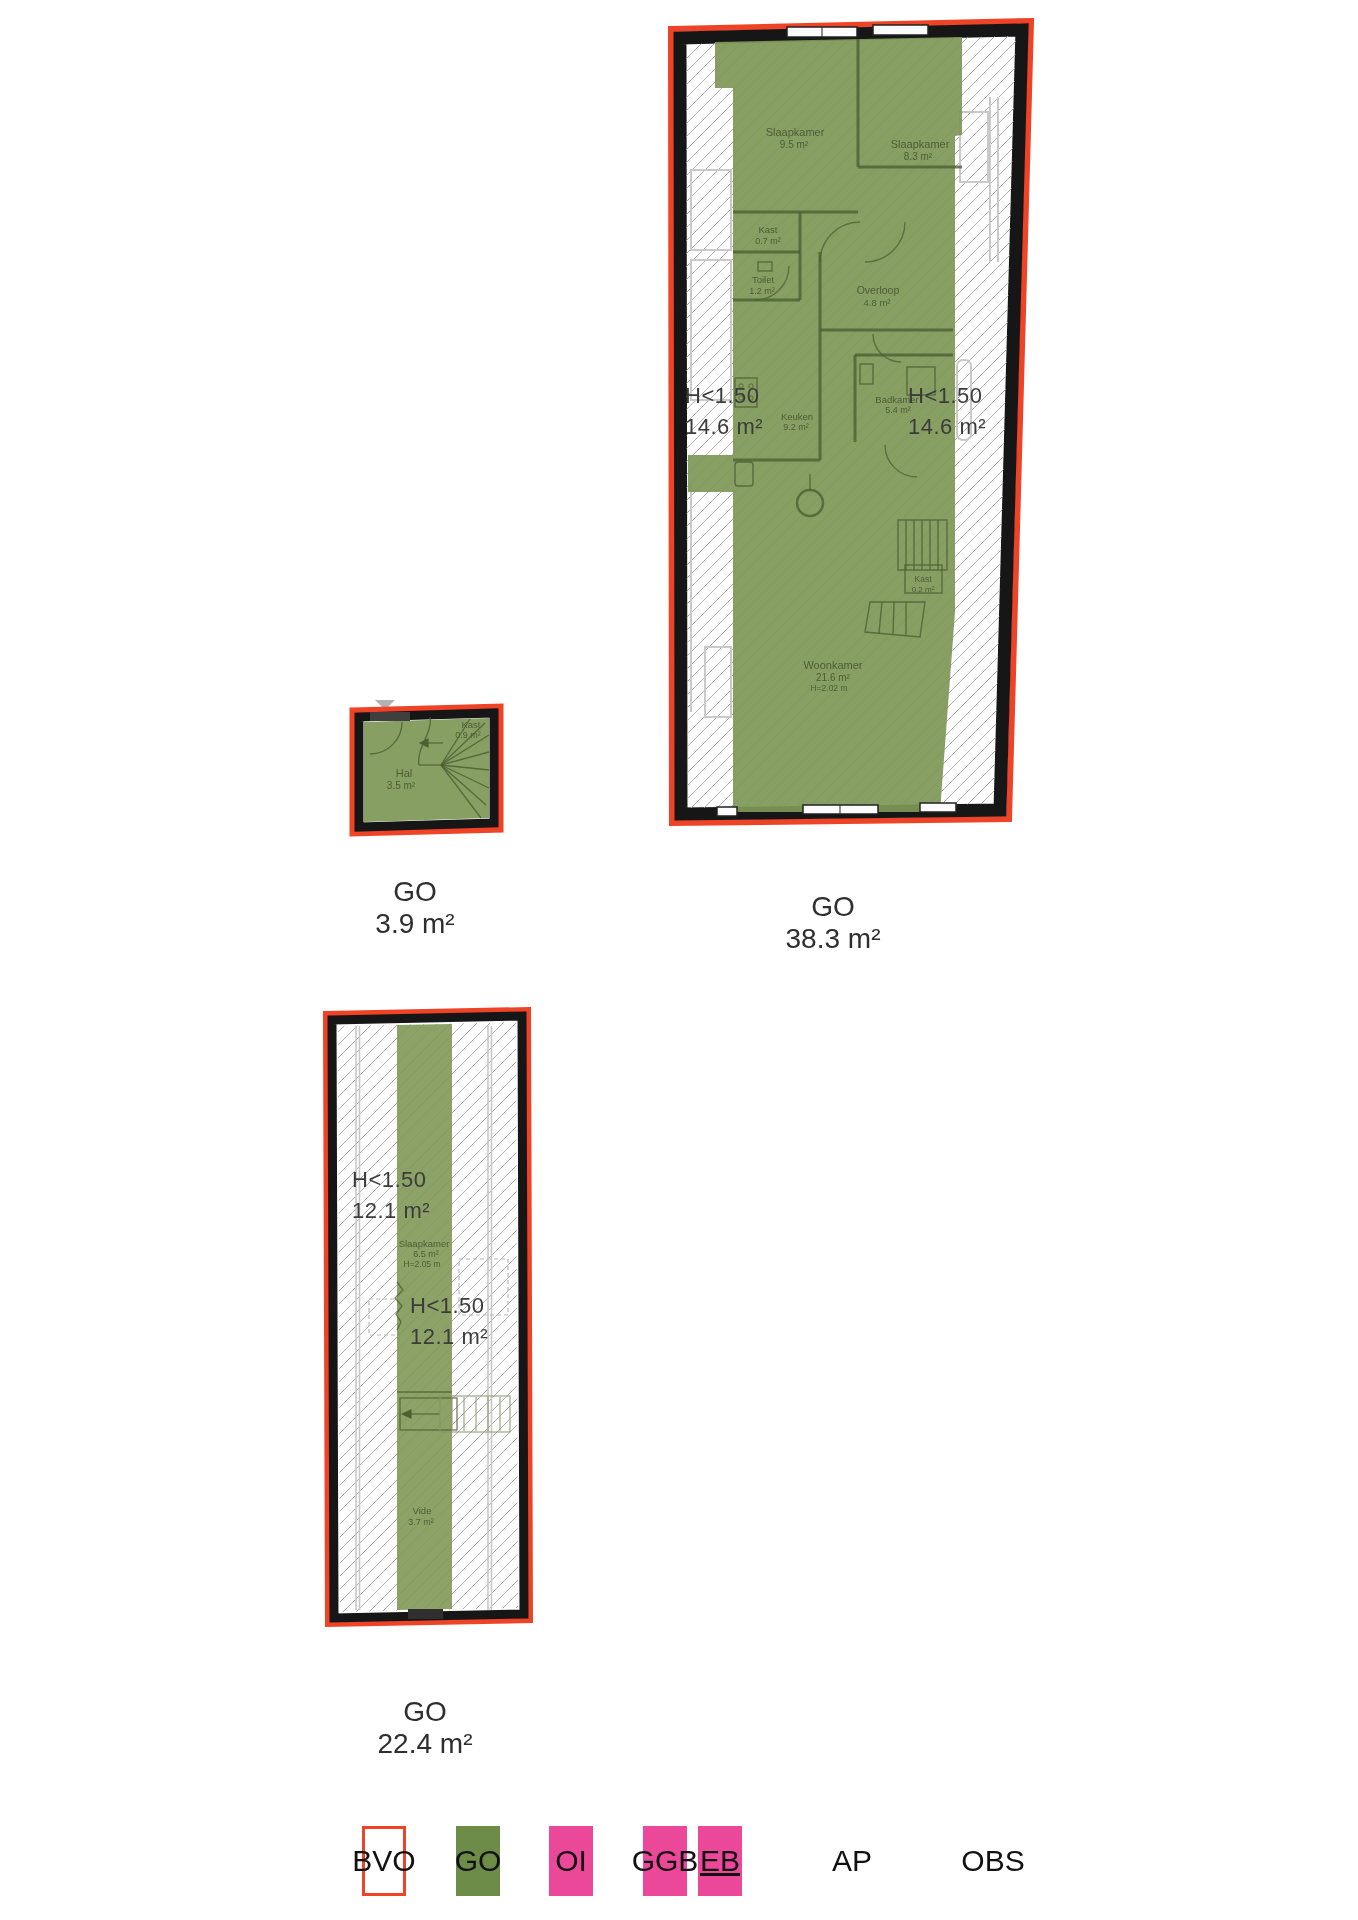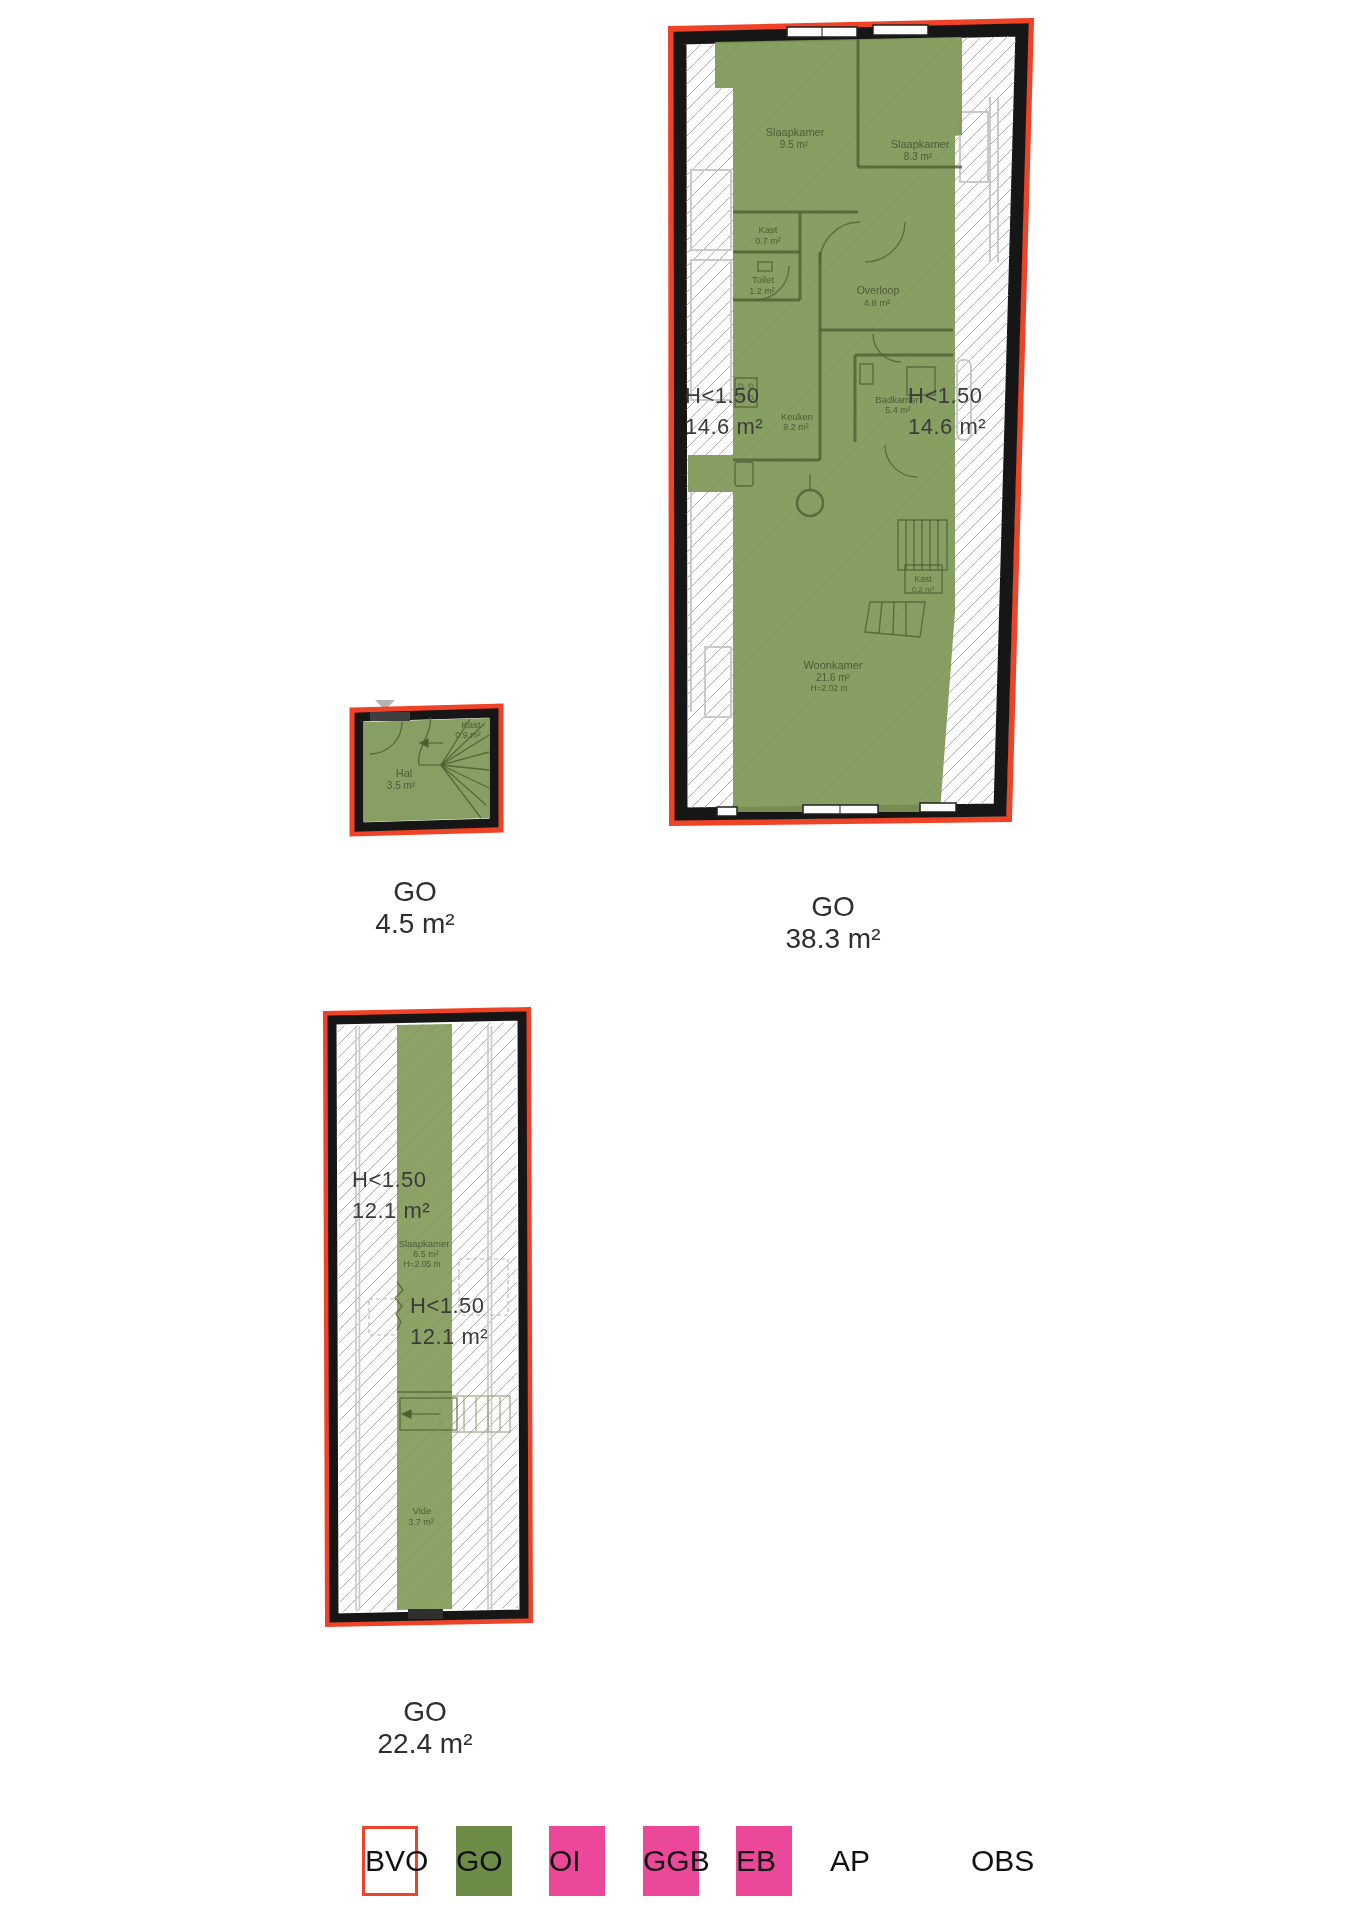--- a/index.html
+++ b/index.html
@@ -5,22 +5,22 @@
   html,body{margin:0;padding:0;background:#fff;}
   .canvas{position:relative;width:1358px;height:1920px;background:#ffffff;overflow:hidden;
           font-family:"Liberation Sans",sans-serif;}
   .plan-svg{position:absolute;}
   svg text{font-family:"Liberation Sans",sans-serif;fill:#4d5c38;}
   .height-label{position:absolute;color:#3b3b3b;font-size:22px;line-height:31px;
                 letter-spacing:0.5px;white-space:nowrap;}
   .caption{position:absolute;transform:translateX(-50%);text-align:center;color:#2e2e2e;
            font-size:28px;line-height:32px;white-space:nowrap;}
   .legend{position:absolute;top:1826px;left:0;width:1358px;height:70px;}
-  .legend-item{position:absolute;top:0;width:56px;height:70px;display:flex;
-               align-items:center;font-size:30px;color:#111;
+  .legend-item{position:absolute;top:0;width:44px;height:70px;display:flex;
+               align-items:center;justify-content:center;font-size:30px;color:#111;
                box-sizing:border-box;}
   .legend-item.bvo{background:#ffffff;border:3px solid #ee4327;}
   .legend-item.go{background:#6d8c48;}
   .legend-item.gray{background:#ec4899;}
   .legend-item.plain{background:transparent;}
 </style>
 </head>
 <body>
 
 <div class="canvas">
@@ -170,21 +170,21 @@
     <g text-anchor="middle">
       <text x="126" y="33" font-size="9.5">Kast</text>
       <text x="123" y="43" font-size="9">0.9 m²</text>
       <text x="59" y="82" font-size="11">Hal</text>
       <text x="56" y="94" font-size="10">3.5 m²</text>
     </g>
   </svg>
 
   <div class="caption" style="left:415px;top:876px;">
     <div>GO</div>
-    <div>4.5 m²</div>
+    <div>3.9 m²</div>
   </div>
 
   <svg class="plan-svg" style="left:318px;top:1000px;" width="220" height="640" viewBox="0 0 220 640">
     <polygon points="8,14 210,10 212,620 10,624" fill="#ffffff" stroke="#ee4327" stroke-width="6"></polygon>
     <polygon points="14,20 204,16 206,614 16,618" fill="#ffffff" stroke="#161616" stroke-width="9"></polygon>
     <polygon points="20,26 198,22 200,608 22,612" fill="url(#hatch)"></polygon>
     <g stroke="#c8c8c8" stroke-width="1.6">
       <line x1="38" y1="26" x2="38" y2="610"></line>
         <line x1="41.5" y1="26" x2="41.5" y2="610"></line>
       <line x1="170" y1="26" x2="170" y2="610"></line>
@@ -240,21 +240,21 @@
       </div>
     <div class="legend-item go" style="left:456px;">
         <span>GO</span>
       </div>
     <div class="legend-item gray" style="left:549px;">
         <span>OI</span>
       </div>
     <div class="legend-item gray" style="left:643px;">
         <span>GGB</span>
       </div>
-    <div class="legend-item gray" style="left:736px;">
+    <div class="legend-item gray" style="left:698px;text-decoration:underline;">
         <span>EB</span>
       </div>
     <div class="legend-item plain" style="left:830px;">
         <span>AP</span>
       </div>
     <div class="legend-item plain" style="left:971px;">
         <span>OBS</span>
       </div>
   </div>
 

